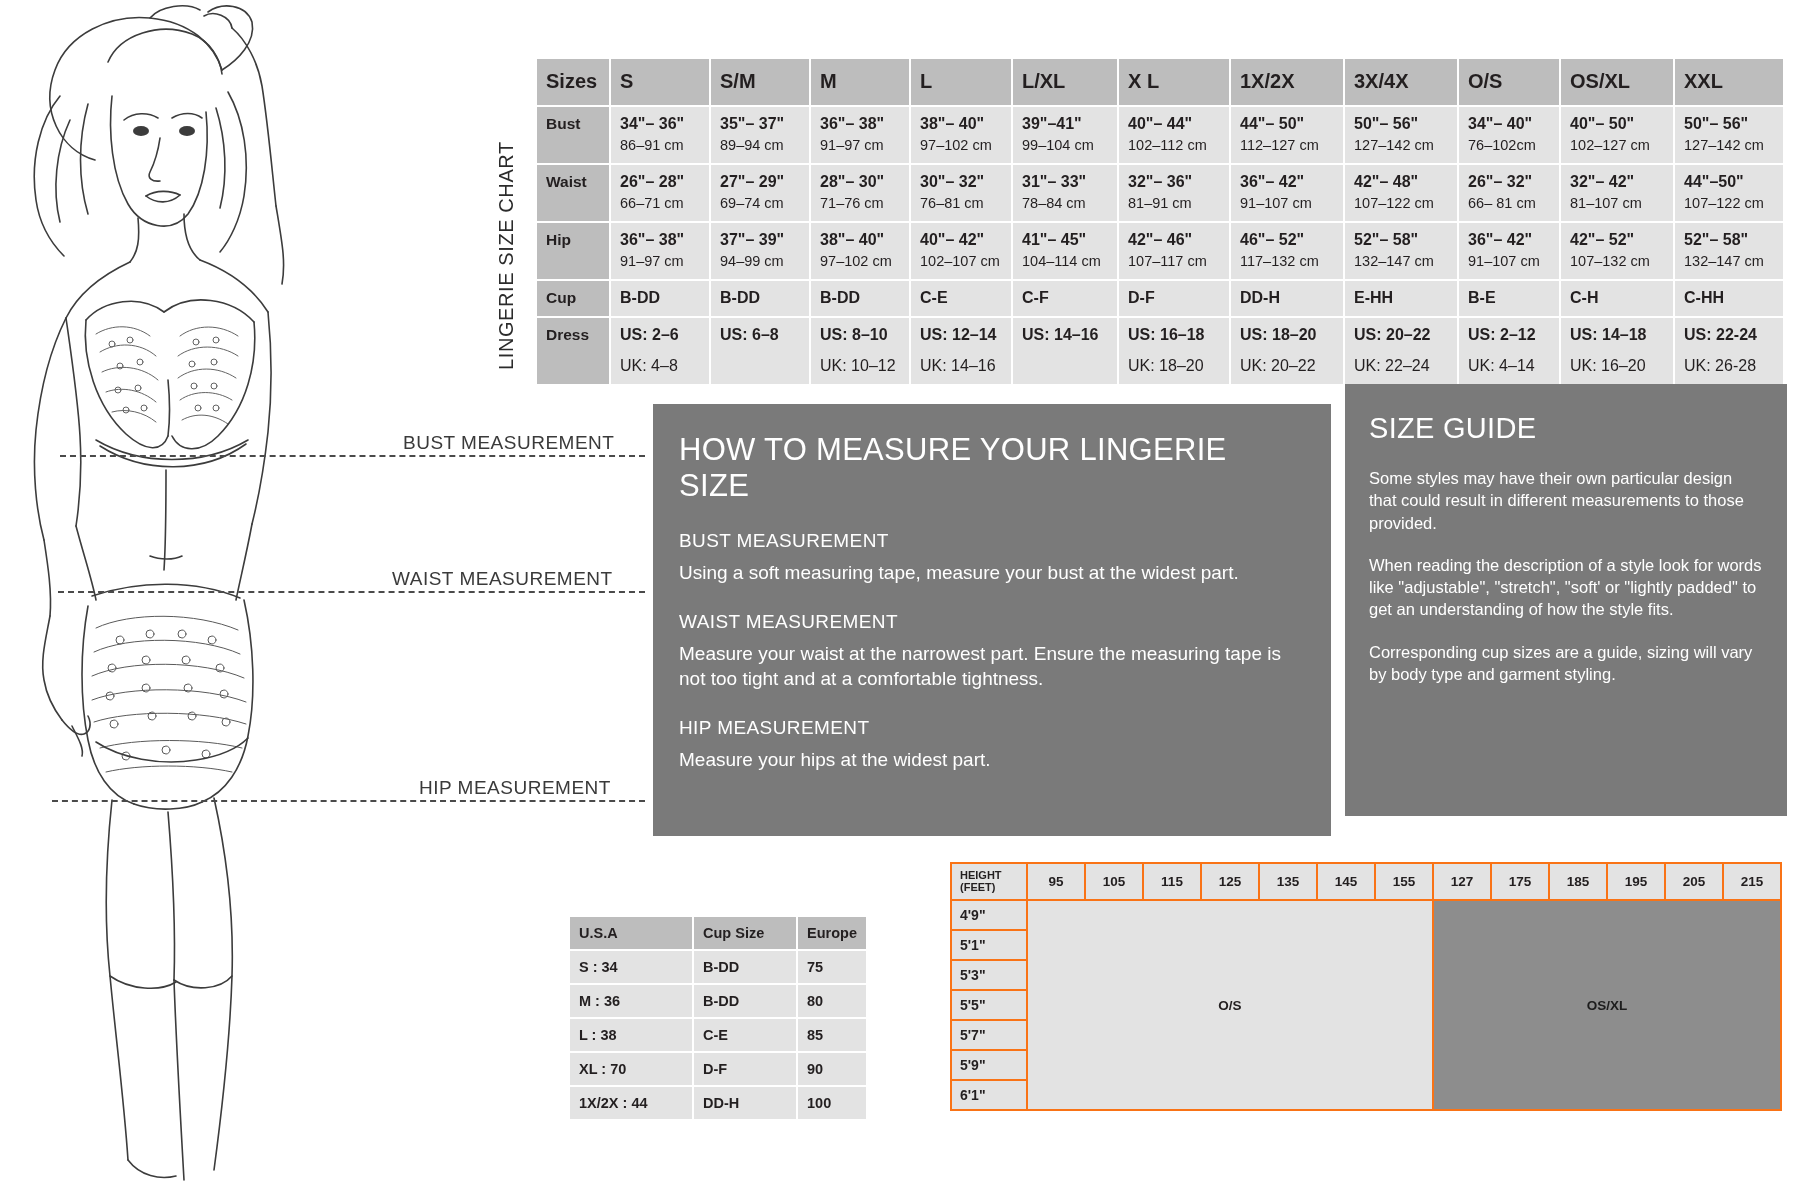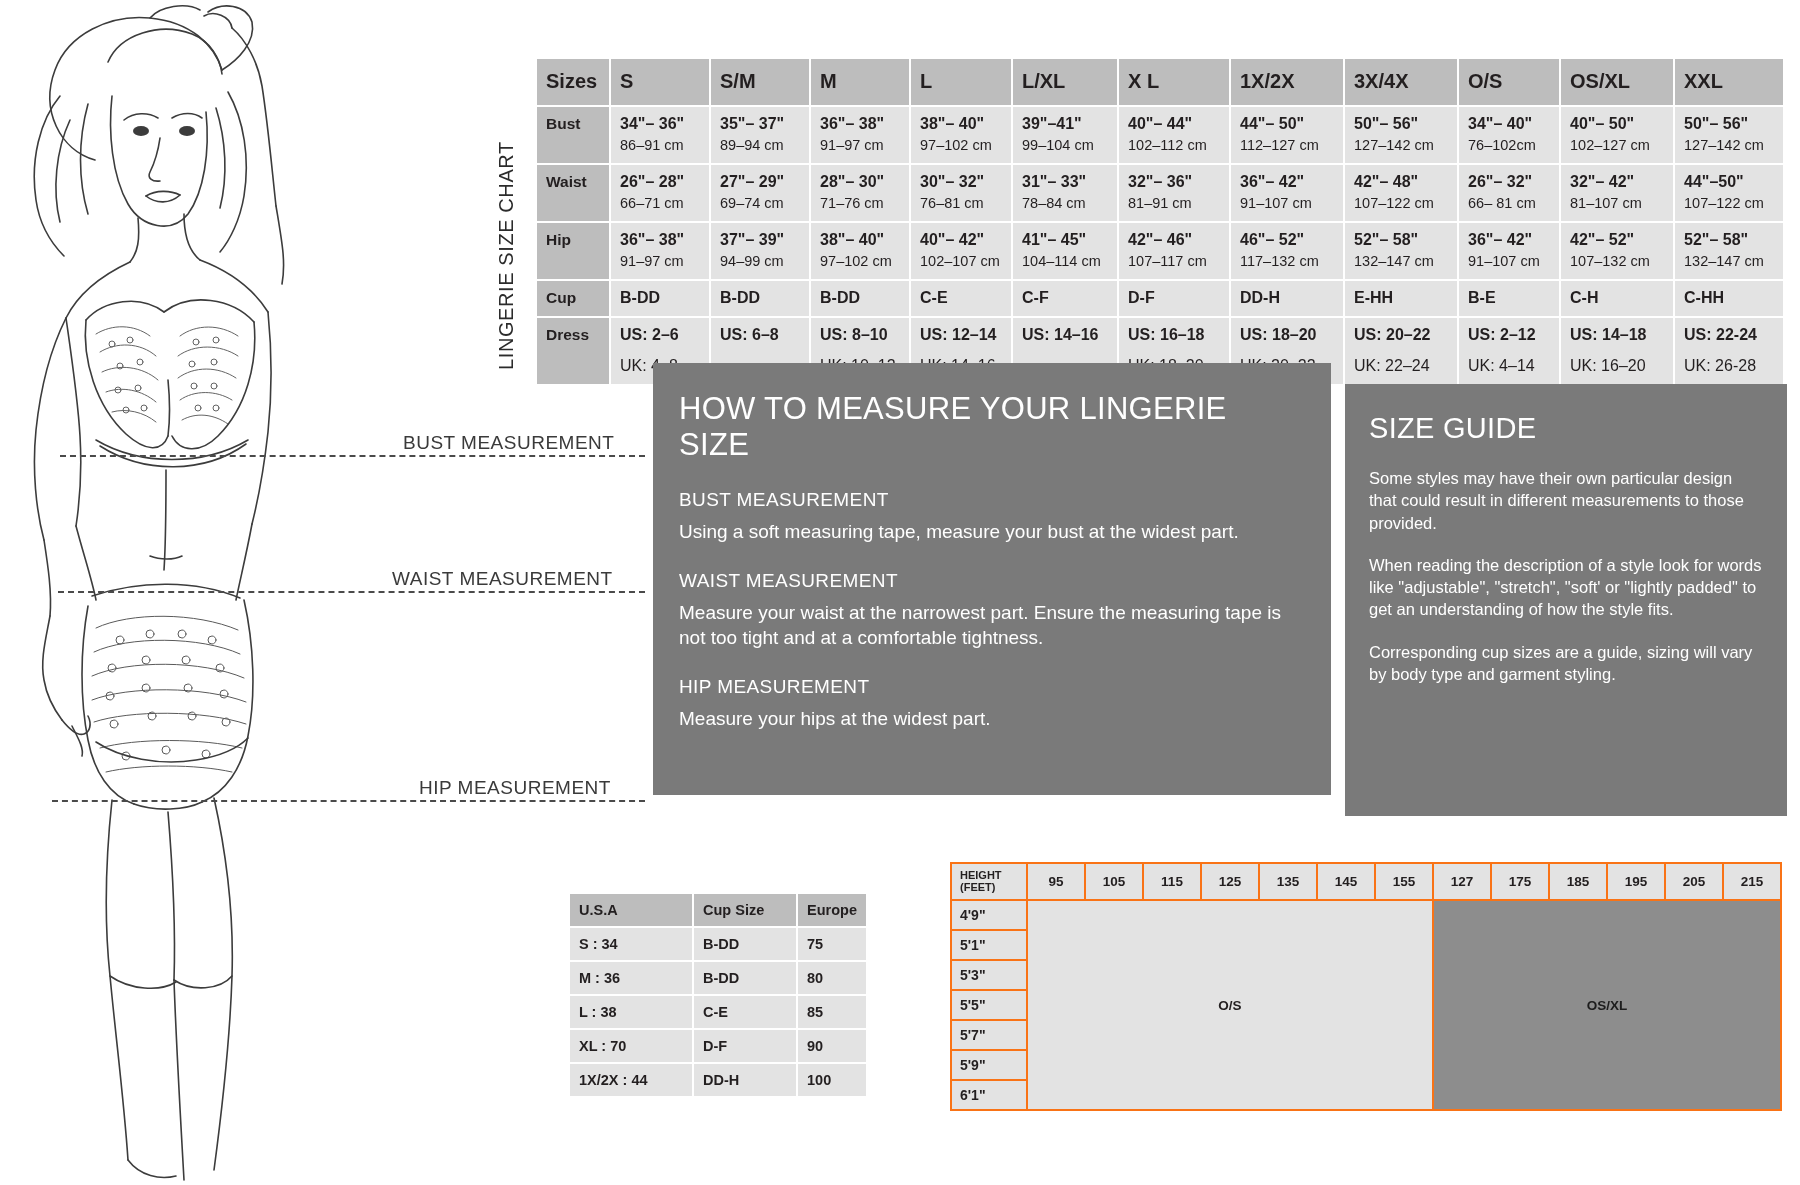--- a/index.html
+++ b/index.html
@@ -89,21 +89,21 @@
   }
   .cell-imp { font-weight: bold; font-size: 16px; display:block; }
   .cell-met { font-weight: normal; font-size: 14.5px; display:block; margin-top: 2px;}
   .cell-one { font-weight: bold; font-size: 16px; display:block; }
   .cell-dress-us { font-weight: bold; font-size: 16px; display:block; }
   .cell-dress-uk { font-weight: normal; font-size: 16px; display:block; margin-top:10px; }
 
   
   #howto-panel {
     position: absolute;
-    left: 653px; top: 363px;
+    left: 653px; top: 404px;
     width: 678px; height: 432px;
     background: #7a7a7a;
     color: #ffffff;
     box-sizing: border-box;
     padding: 22px 26px 0 26px;
   }
   #howto-title {
     font-size: 31px;
     font-weight: normal;
     letter-spacing: .3px;
@@ -139,21 +139,21 @@
   }
   .guide-para {
     font-size: 16.5px;
     line-height: 1.35;
     margin: 0 0 20px 0;
   }
 
   
   #bra-wrap {
     position: absolute;
-    left: 568px; top: 892px;
+    left: 568px; top: 915px;
   }
   #bra-rot-holder { position:absolute; left: 578px; top: 1098px; width:0; height:0; }
   #bra-rot-title {
     position: absolute;
     transform: rotate(-90deg);
     transform-origin: 0 0;
     font-size: 17px;
     letter-spacing: .5px;
     white-space: nowrap;
     color: #2b2b2b;

